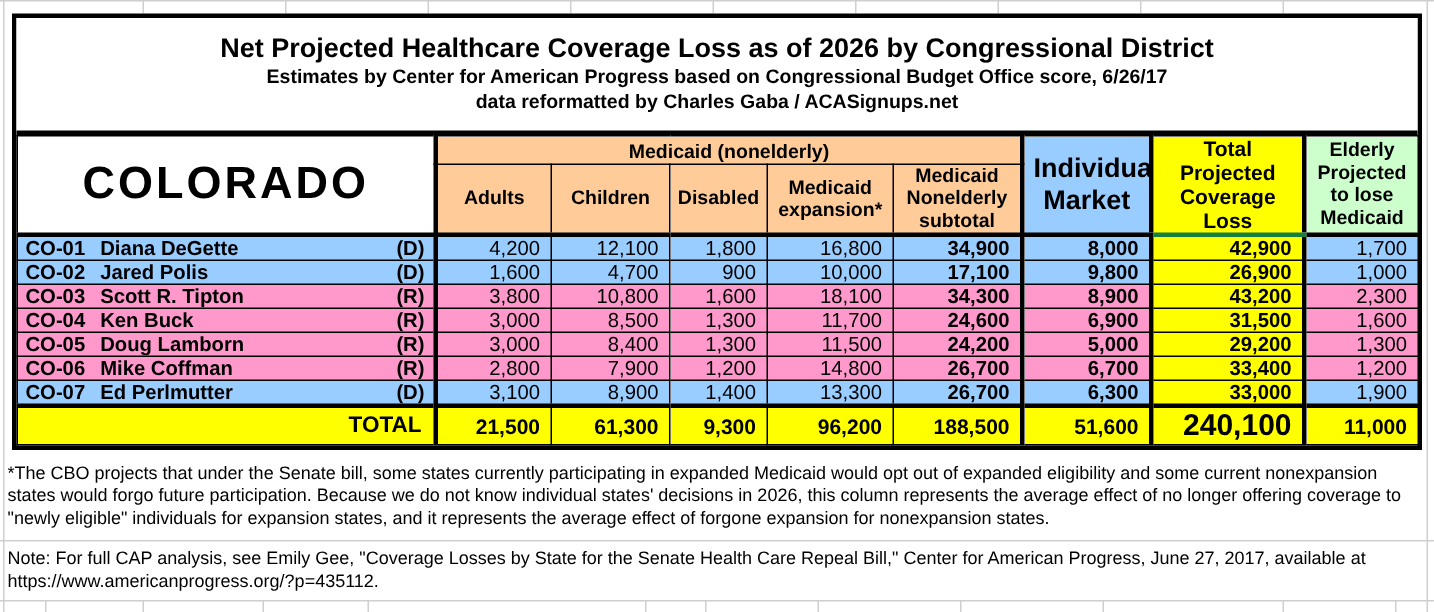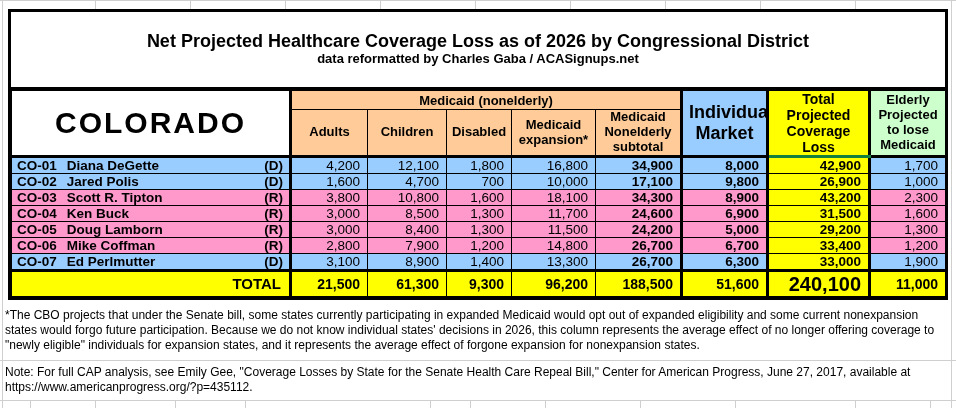--- a/index.html
+++ b/index.html
@@ -76,20 +76,21 @@
   <div class="grid-line" style="left:470px;top:400px;width:1px;height:8px;"></div>
   <div class="grid-line" style="left:545px;top:400px;width:1px;height:8px;"></div>
   <div class="grid-line" style="left:640px;top:400px;width:1px;height:8px;"></div>
   <div class="grid-line" style="left:735px;top:400px;width:1px;height:8px;"></div>
   <div class="grid-line" style="left:855px;top:400px;width:1px;height:8px;"></div>
   <div class="grid-line" style="left:930px;top:400px;width:1px;height:8px;"></div>
 
   <div class="frame">
     <div class="title-block">
       <div class="title-main">Net Projected Healthcare Coverage Loss as of 2026 by Congressional District</div>
+      <div class="title-sub">Estimates by Center for American Progress based on Congressional Budget Office score, 6/26/17</div>
       <div class="title-sub">data reformatted by Charles Gaba / ACASignups.net</div>
     </div>
 
     <table>
       <colgroup>
         <col style="width:279px">
           <col style="width:77px">
           <col style="width:79px">
           <col style="width:65px">
           <col style="width:84px">
@@ -135,21 +136,21 @@
         <tr class="dem">
           <td>
               <div class="nc">
                 <span class="dist">CO-02</span>
                 <span class="nm">Jared Polis</span>
                 <span class="pt">(D)</span>
               </div>
             </td>
           <td class="num bL">1,600</td>
           <td class="num">4,700</td>
-          <td class="num">700</td>
+          <td class="num">900</td>
           <td class="num">10,000</td>
           <td class="num bold">17,100</td>
           <td class="num bold bL">9,800</td>
           <td class="num bold bL total-col">26,900</td>
           <td class="num bL">1,000</td>
         </tr>
         <tr class="rep">
           <td>
               <div class="nc">
                 <span class="dist">CO-03</span>

